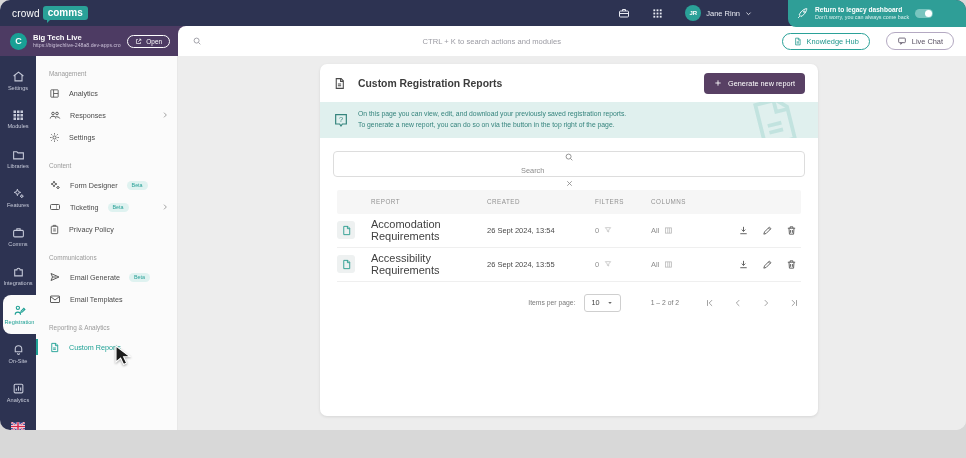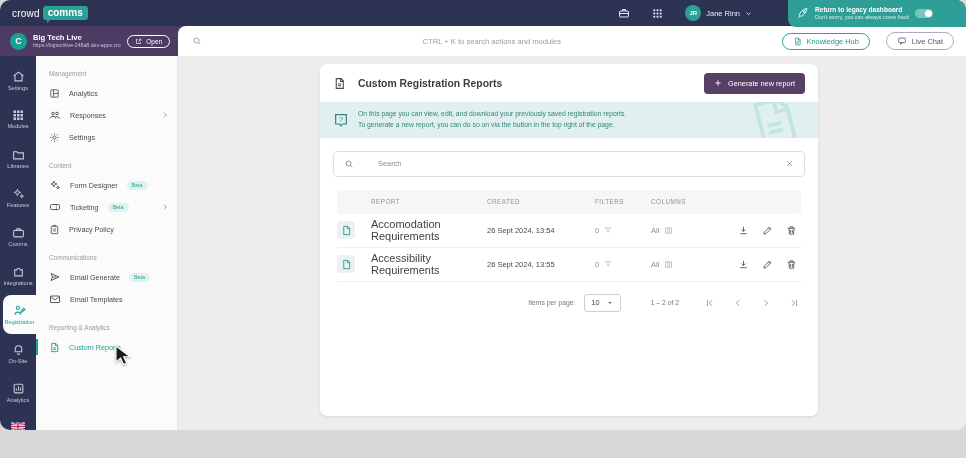--- a/index.html
+++ b/index.html
@@ -66,21 +66,21 @@
   .card { position:absolute; left:142px; top:8px; width:498px; height:352px; background:#fff; border-radius:7px; box-shadow:0 1px 3px rgba(0,0,0,.10); overflow:hidden; }
   .card-header { height:38px; display:flex; align-items:center; padding:0 13px; }
   .card-title-wrap { display:flex; align-items:center; gap:12px; color:#3c3c3c; }
   .card-title { font-size:10.4px; color:#3c3c3c; }
   .gen-btn { margin-left:auto; background:#584064; color:#fff; border:none; border-radius:4px; height:21px; padding:0 10px; font-size:7.3px; display:flex; align-items:center; gap:6px; font-family:inherit; }
   .info-banner { background:#e0f0ee; padding:7px 13px; display:flex; gap:9px; align-items:center; position:relative; overflow:hidden; }
   .info-icon { color:#35847d; flex:none; }
   .info-text { font-size:6.8px; color:#35847d; line-height:1.6; position:relative; z-index:1; }
   .watermark { position:absolute; right:16px; top:-8px; color:#2aa198; opacity:.16; transform:rotate(-14deg); }
   .card-body { padding:13px 13px 0; }
-  .searchbox { border:1px solid #ddd; border-radius:4px; height:26px; display:flex; align-items:center; gap:24px; padding:0 10px; color:#8b8b8b; }
+  .searchbox { border:1px solid #ddd; border-radius:4px; height:26px; display:flex; align-items:center; gap:4px; padding:0 10px; color:#8b8b8b;flex-direction:column; }
   .searchbox input { border:none; outline:none; flex:1; font-size:7.4px; font-family:inherit; background:transparent; color:#444; }
   .searchbox input::placeholder { color:#8b8b8b; }
   .table { margin:13px 4px 0; }
   .trow { display:grid; grid-template-columns:34px 1.6fr 108px 56px 66px 84px; align-items:center; }
   .thead { background:#f6f6f6; height:24px; border-radius:2px; }
   .thead .th { font-size:6.3px; color:#929292; letter-spacing:.5px; }
   .tbody-row { height:34px; border-bottom:1px solid #efefef; }
   .doc-chip { width:18px; height:18px; background:#eef1f1; border-radius:3px; display:flex; align-items:center; justify-content:center; color:#2a9d8f; }
   .cell-report { font-size:11px; color:#3f3f3f; }
   .cell-created { font-size:7.5px; color:#4a4a4a; }

